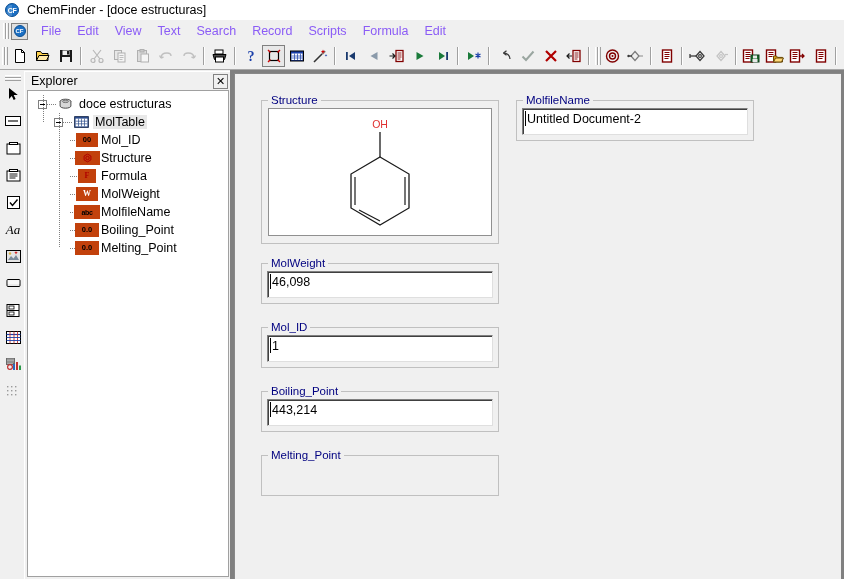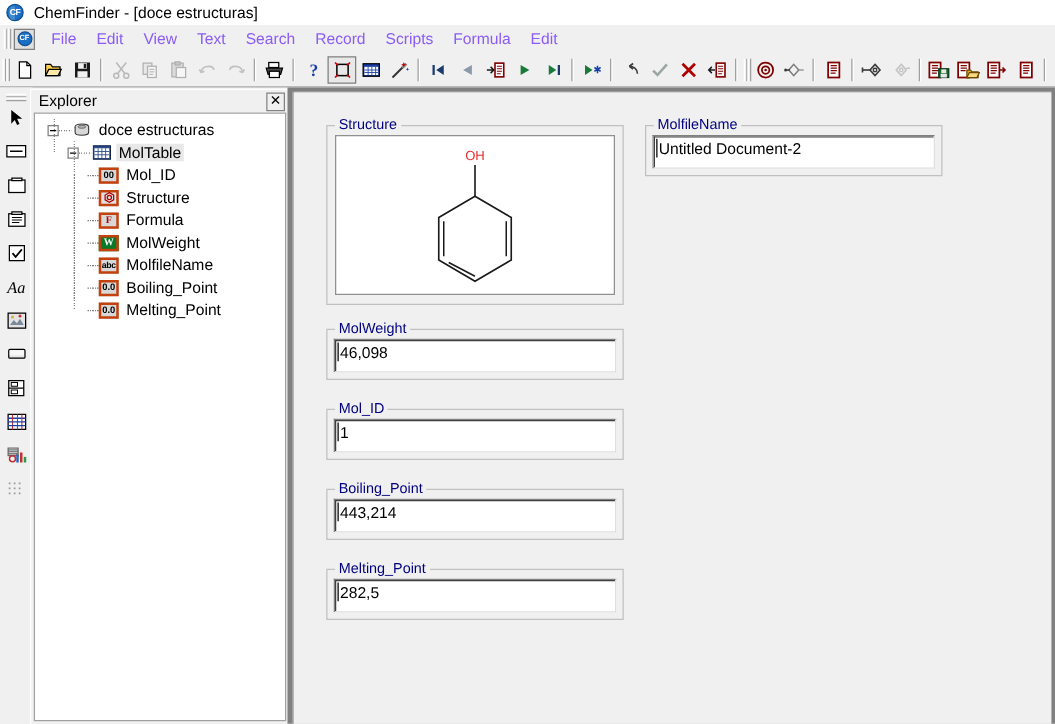--- a/index.html
+++ b/index.html
@@ -176,21 +176,21 @@
     background: repeating-linear-gradient(to bottom, #808080 0 1px, transparent 1px 2px);
   }
   .ico {
     width: 16px; height: 14px; flex: 0 0 auto; margin-right: 4px;
     display: flex; align-items: center; justify-content: center;
   }
 
   
   .fi {
     width: 36px; height: 13px;
-    border: 2px solid #c2410c; background: #d8d8d8;
+    border: 7px solid #c2410c; background: #d8d8d8;
     display: flex; align-items: center; justify-content: center;
     font-size: 8px; font-weight: bold; line-height: 1;
     font-family: "Liberation Serif", serif;
   }
   .fi.num { color: #000; font-family: "Liberation Sans", sans-serif; font-size: 7.5px; }
   .fi.formula { color: #b00000; }
   .fi.molw { background: #0a7a2a; color: #ffffff; }
   .fi.abc { font-size: 7px; color: #000; letter-spacing: -0.3px; font-family: "Liberation Sans", sans-serif; }
   .fi.struct { background: #e0e0e0; }
 
@@ -799,21 +799,17 @@
         <div class="gbox-legend">Boiling_Point</div>
         <div class="gbox-inner">
           <div class="caret"></div>
           <div class="field-value">443,214</div>
         </div>
       </div>
 
       <div class="gbox" style="left:26px; top:375px; width:238px; height:47px;">
         <div class="gbox-frame"></div>
         <div class="gbox-legend">Melting_Point</div>
-        <div class="gbox-inner">
-          <div class="caret"></div>
-          <div class="field-value">282,5</div>
-        </div>
       </div>
 
     </div>
   </div>
 </div>
 
 </body></html>

